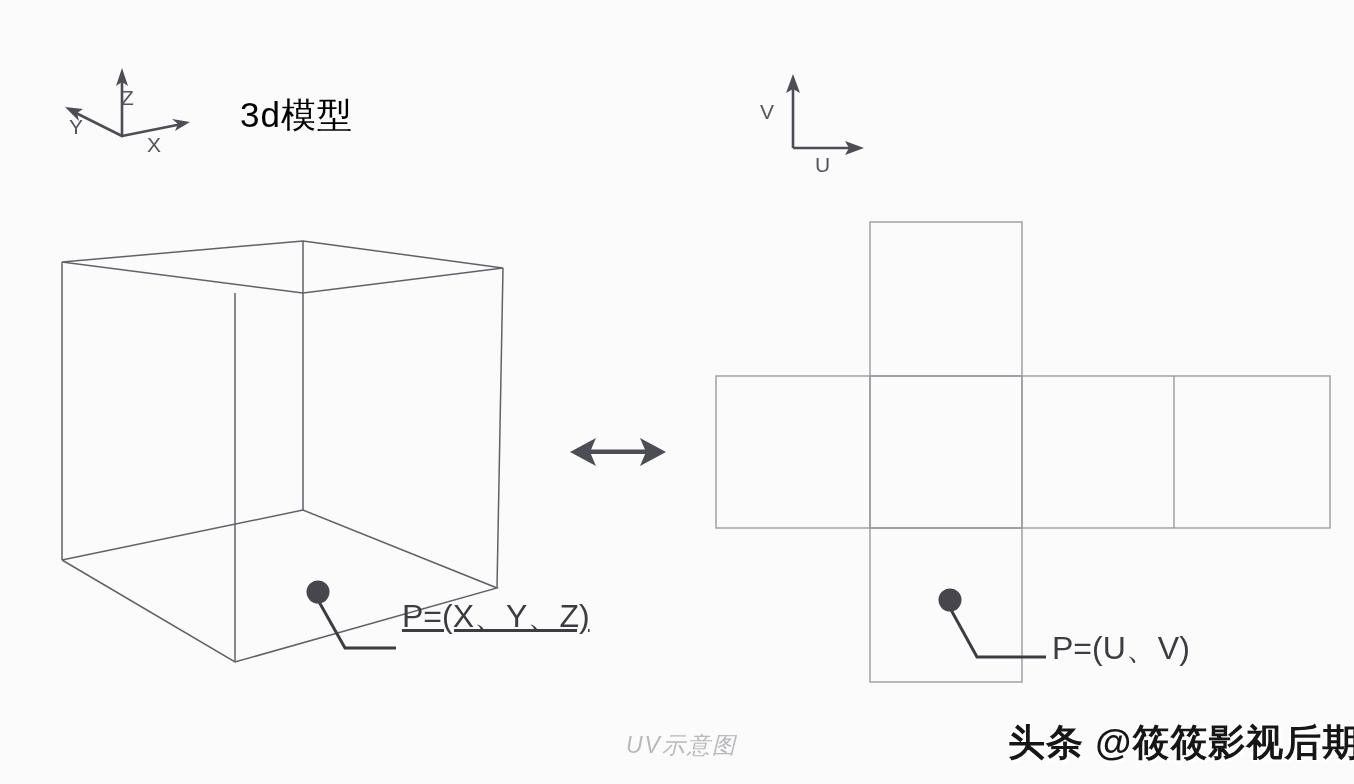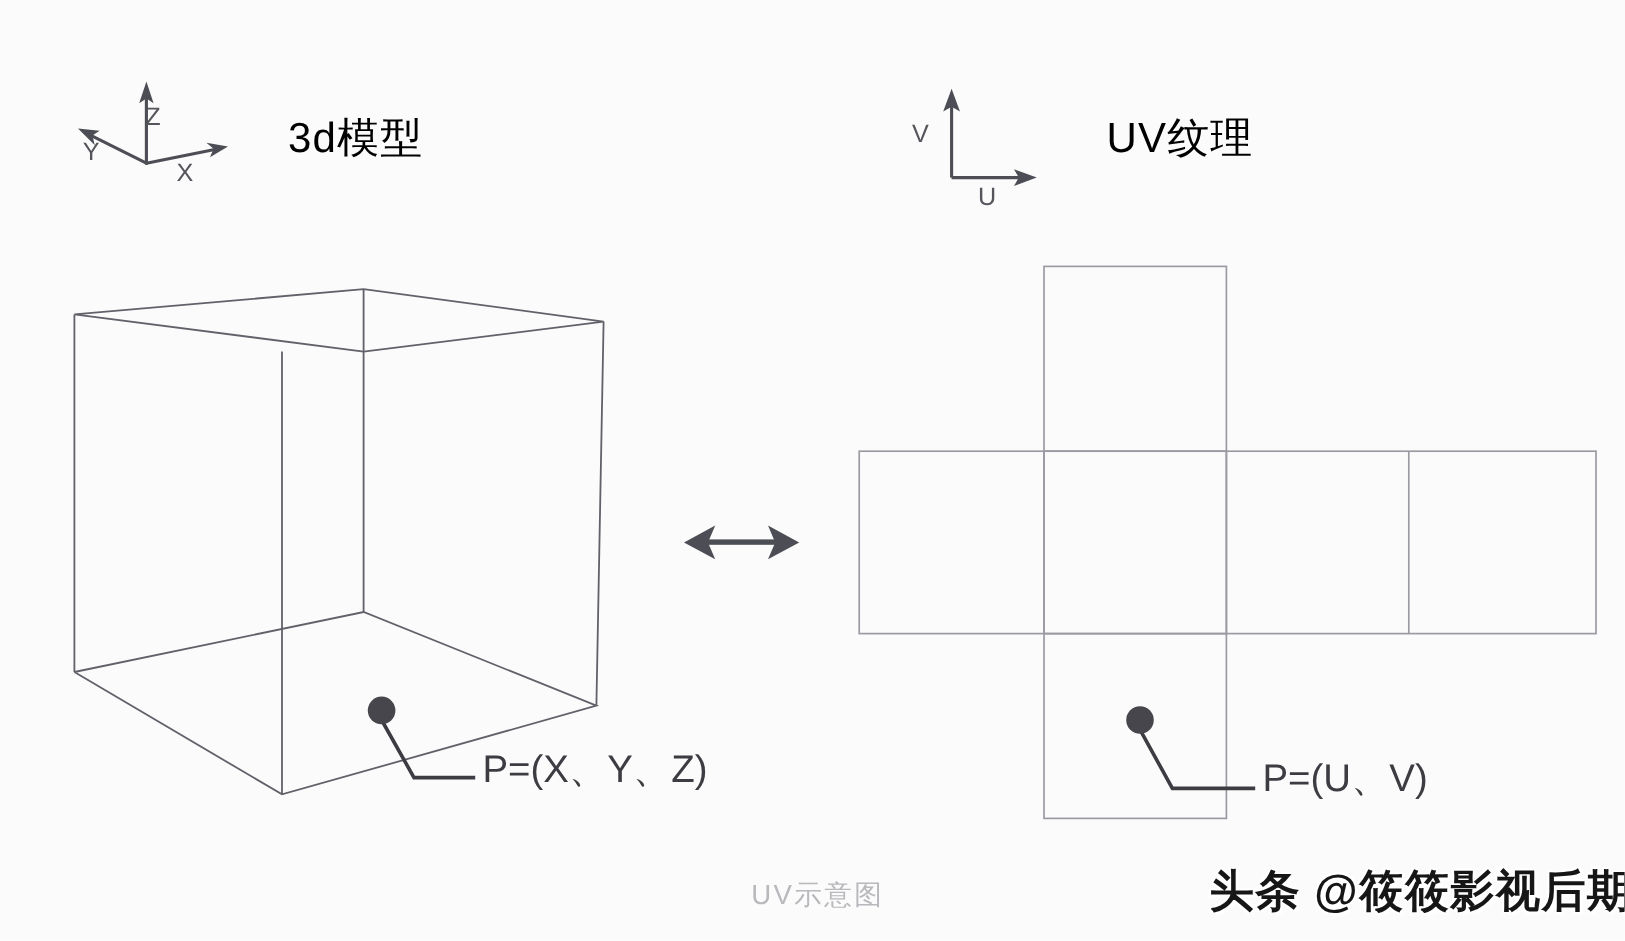--- a/index.html
+++ b/index.html
@@ -142,32 +142,31 @@
       <polyline points="950,608 977,657 1046,657" fill="none" stroke="#3c3c42" stroke-width="3"></polyline>
       <circle cx="950" cy="600" r="11.5" fill="#46464c" stroke="none"></circle>
     </g>
 
   </svg>
 
   <div class="txt-layer">
 
     <div class="lbl panel-title" style="left:240px; top:92px;">3d模型</div>
 
-    <div class="lbl panel-title" style="left:922px; top:92px;">UV纹理</div>
 
     <div class="lbl axis-letter" style="left:121px; top:86px;">Z</div>
     <div class="lbl axis-letter" style="left:69px; top:115px;">Y</div>
     <div class="lbl axis-letter" style="left:147px; top:133px;">X</div>
 
     <div class="lbl axis-letter" style="left:760px; top:100px;">V</div>
     <div class="lbl axis-letter" style="left:815px; top:153px;">U</div>
 
-    <div class="lbl point-label" style="left:402px; top:620px;">P=(X、Y、Z)</div>
+    <div class="lbl point-label" style="left:402px; top:595px;text-decoration:underline;">P=(X、Y、Z)</div>
 
     <div class="lbl point-label" style="left:1052px; top:627px;">P=(U、V)</div>
 
-    <div class="lbl caption" style="left:626px; top:730px;">UV示意图</div>
+    <div class="lbl caption" style="left:626px; top:730px;font-style:italic;">UV示意图</div>
 
     <div class="watermark" style="left:1008px; top:718px;">头条 @筱筱影视后期</div>
 
   </div>
 
 </div>
 
 </body></html>

